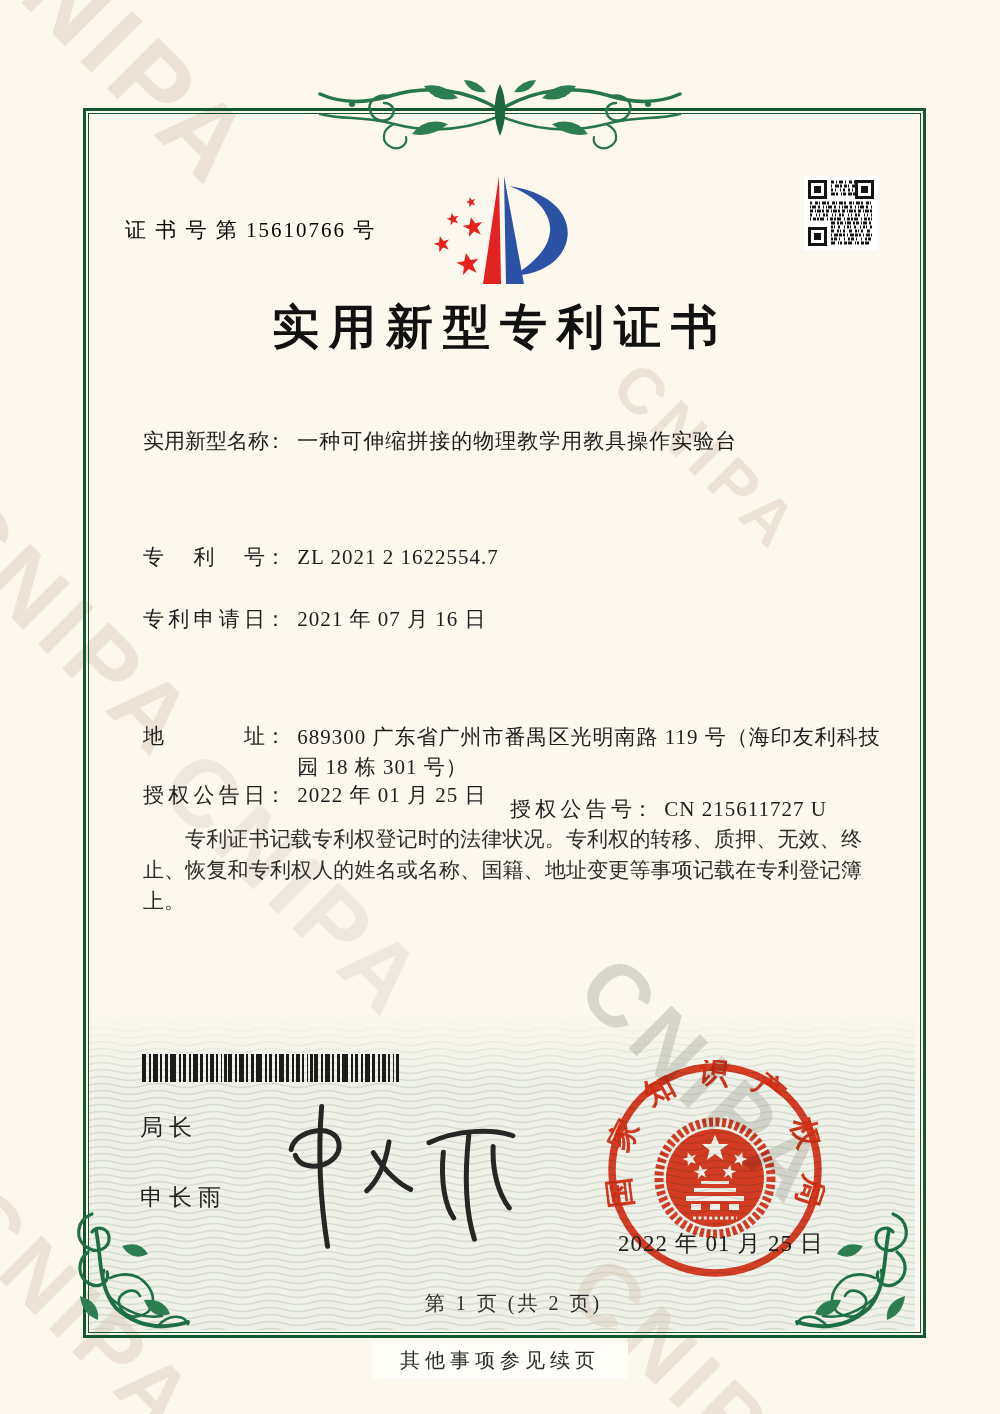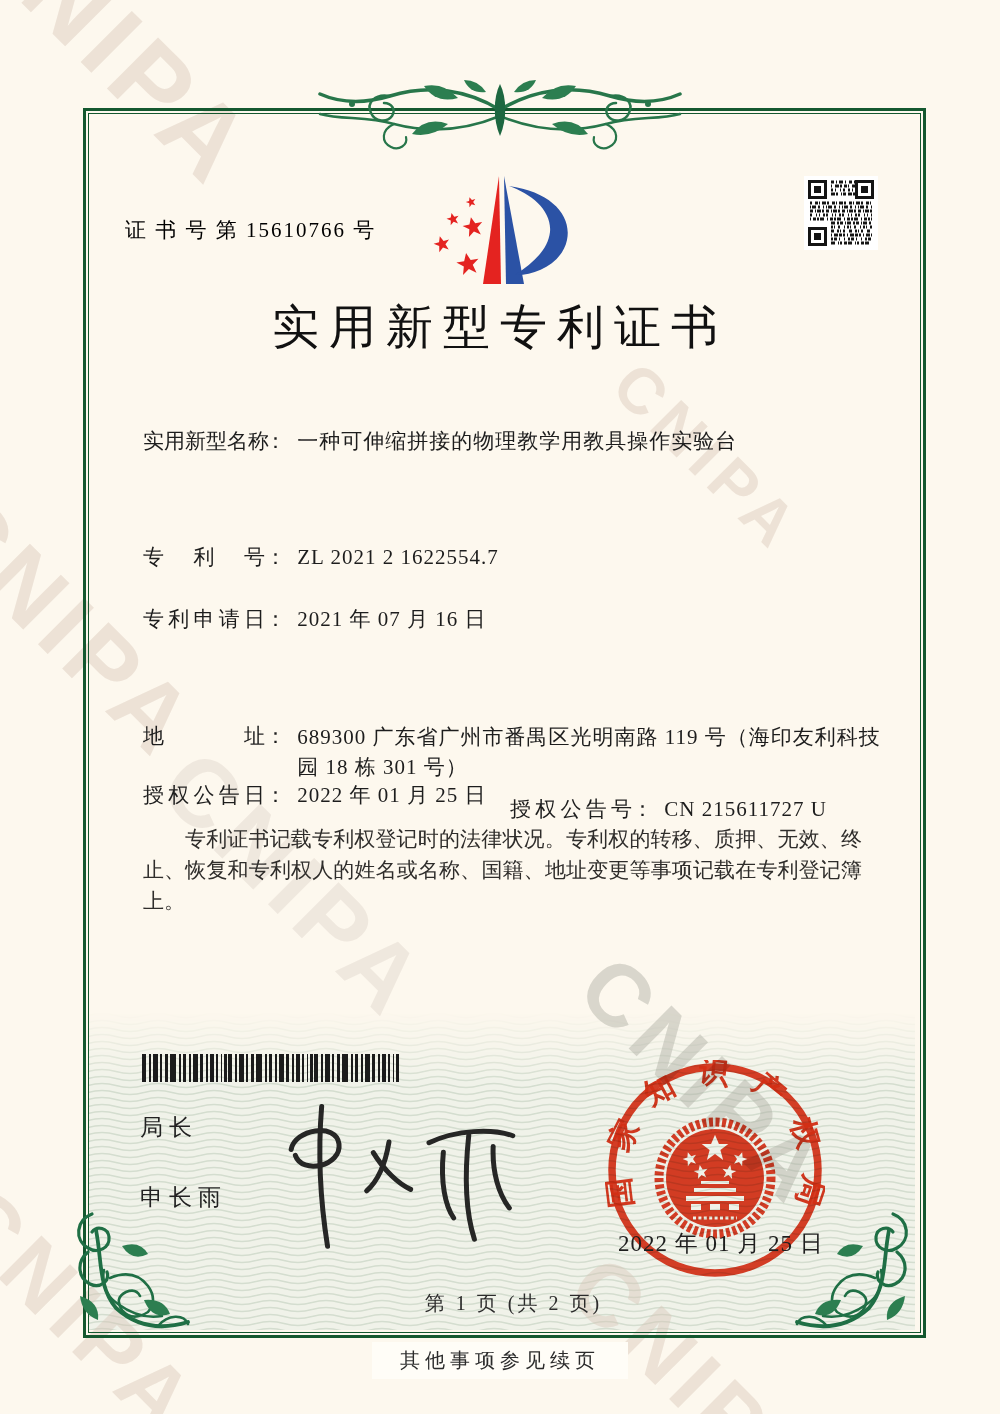--- a/index.html
+++ b/index.html
@@ -27,21 +27,21 @@
       mask-image:linear-gradient(180deg,transparent,#000 70px);}
 
   .orn{position:absolute;z-index:3;}
   .orn-top{left:318px;top:72px;}
   .orn-bl{left:58px;top:1208px;}
   .orn-br{left:795px;top:1208px;transform:scaleX(-1);}
 
   .cert-no{position:absolute;left:125px;top:169px;font-size:21px;color:#000000;letter-spacing:2px;z-index:4;margin-top:47px;}
   .logo{position:absolute;left:420px;top:156px;z-index:4;}
   .qr{position:absolute;left:804px;top:176px;z-index:4;}
-  .title{position:absolute;left:0;right:0;top:296px;text-align:center;font-size:47px;font-weight:normal;
+  .title{position:absolute;left:0;right:0;top:296px;text-align:center;font-size:47px;font-weight:bold;
          letter-spacing:10px;color:#111;z-index:4;}
 
   .row{position:absolute;left:143px;font-size:21px;color:#1d1d1d;z-index:4;white-space:nowrap;}
   .flabel{display:inline-block;width:122px;text-align:justify;text-align-last:justify;vertical-align:top;}
   .fvalue{margin-left:6px;letter-spacing:1px;}
   .fvalue.wrap{display:inline-block;white-space:normal;width:592px;line-height:30px;vertical-align:top;}
   .row-g2{position:absolute;left:367px;top:14px;}
   .r1{top:418px;margin-top:9px;} .r2{top:481px;} .r3{top:543px;} .r4{top:605px;} .r5{top:666px;} .r6{top:722px;} .r7{top:781px;}
 
   .bodytext{position:absolute;left:143px;top:824px;width:719px;z-index:4;font-size:21px;line-height:31px;

